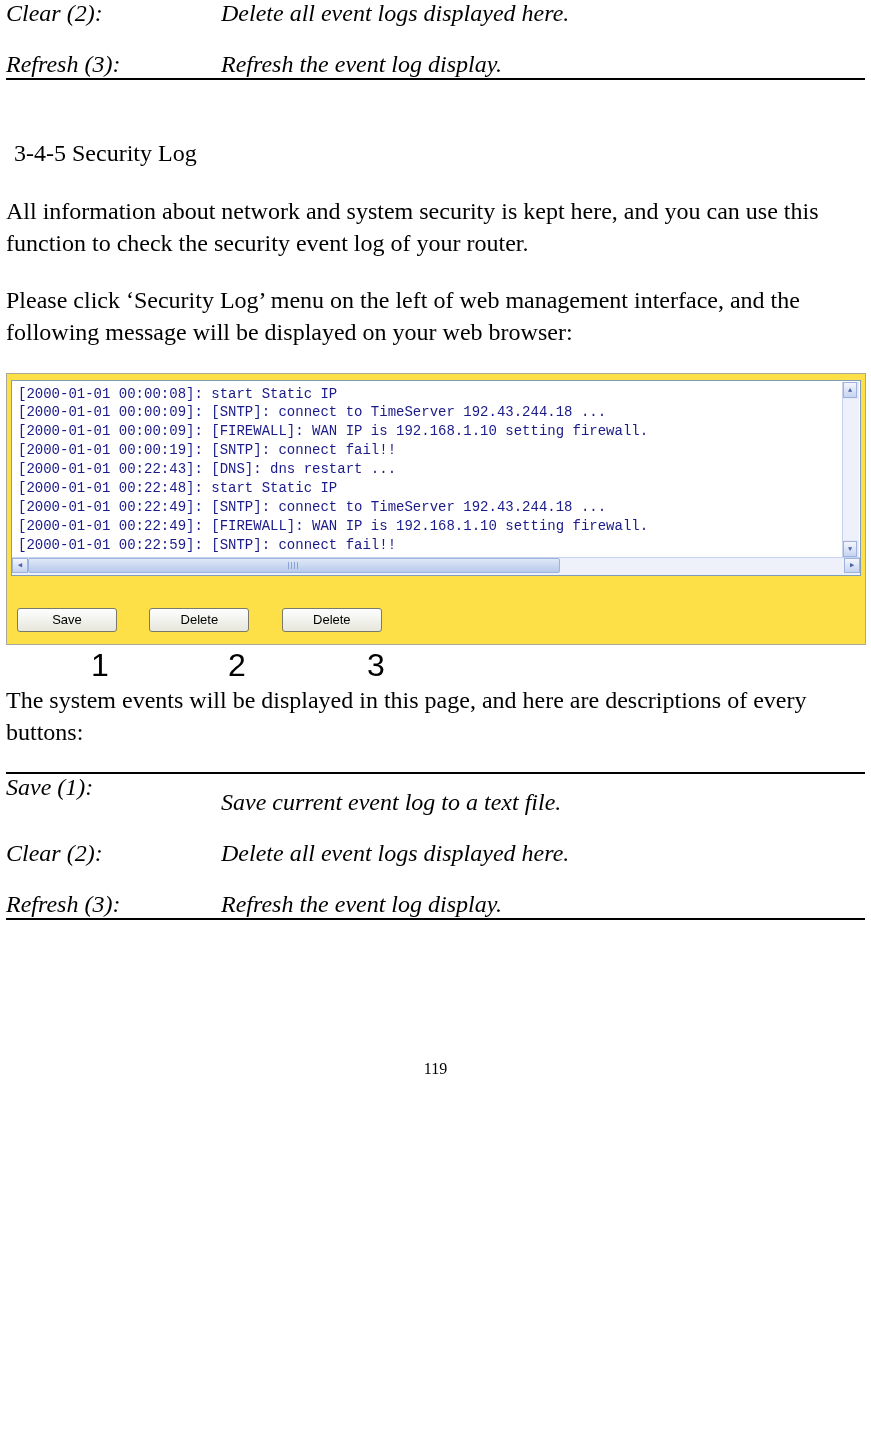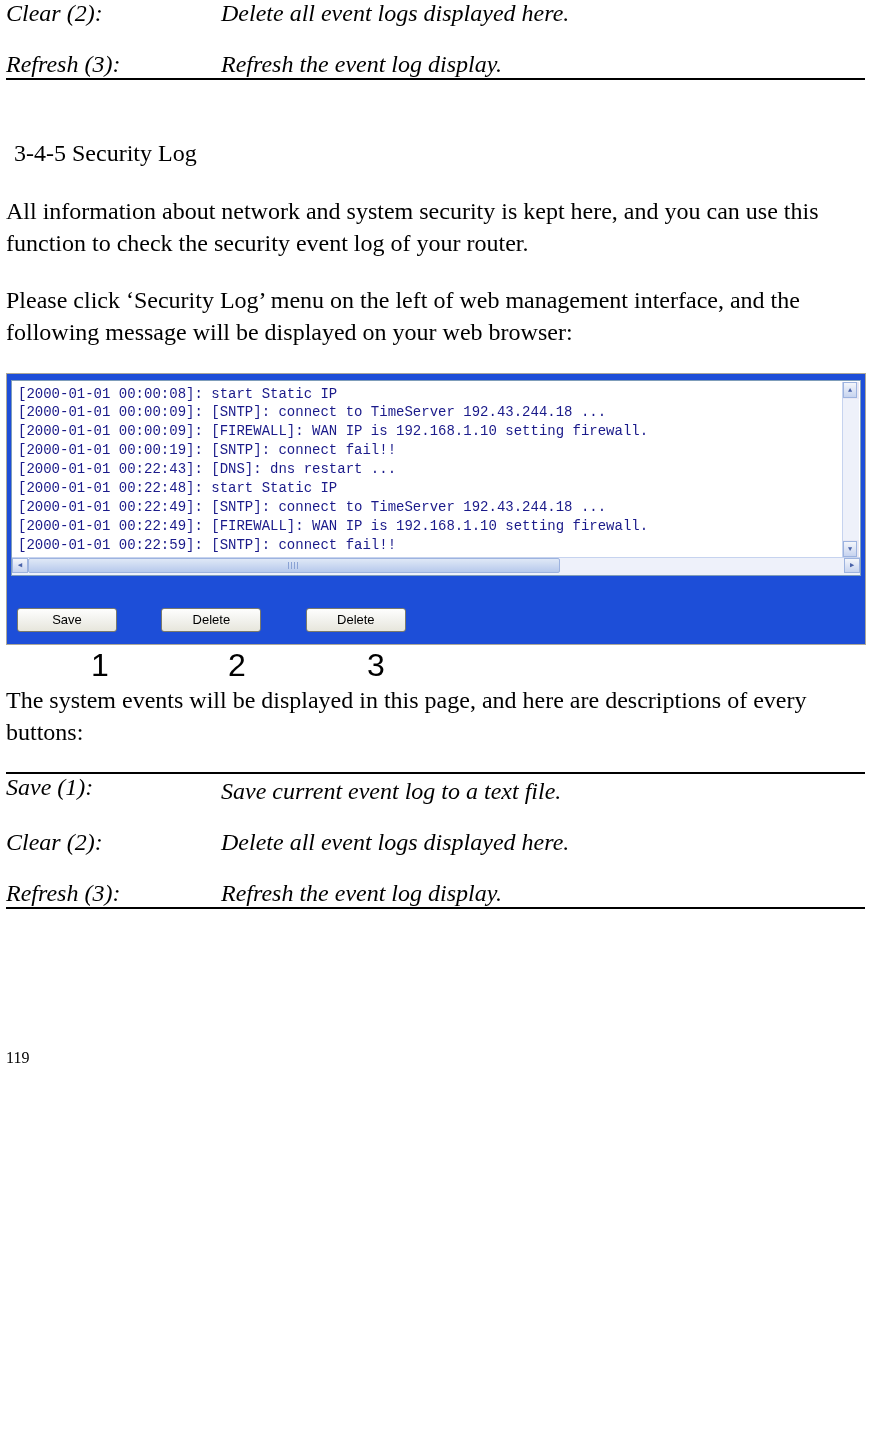--- a/index.html
+++ b/index.html
@@ -17,21 +17,21 @@
   .def-table td { vertical-align: top; padding: 0; }
   .def-table td.term { width: 215px; }
   .def-row-spacer td { height: 24px; }
   .hr-bot { border-bottom: 2px solid #000; margin-top: 29px; }
   .hr-top { border-top: 2px solid #000; }
   .section-gap { height: 60px; }
   p { margin: 0 0 24px 0; line-height: 1.35; }
   h2 { font-size: 24px; font-weight: normal; margin: 0 0 28px 8px; }
   .screenshot {
     width: 860px;
-    background: #1d4ed8;
+    background: #fde047;
     border: 1px solid #aca899;
     padding: 6px 4px 12px 4px;
     box-sizing: border-box;
     font-family: "Courier New", monospace;
     font-size: 14px;
     color: #1a1a8a;
     margin-top: 6px;
   }
   .log-box {
     background: #fff;
@@ -109,34 +109,34 @@
     min-width: 100px;
     height: 24px;
     font-family: Arial, sans-serif;
     font-size: 13px;
     color: #000;
     background: linear-gradient(#fefefe 0%,#f3f3ef 45%,#e7e6dc 100%);
     border: 1px solid #7a7a6b;
     border-radius: 3px;
     text-align: center;
     padding: 0 8px;
-    margin-right: 36px;
+    margin-right: 24px;
     line-height: 22px;
     box-sizing: border-box;
   }
   .btnrow { margin-top: 32px; margin-left: 6px; }
   .annot-row {
     font-family: Arial, sans-serif;
     font-size: 32px;
     font-weight: normal;
     margin-top: 2px;
     padding-left: 0;
   }
   .annot-row span { display: inline-block; text-align: center; }
-  .page-num { font-family: "Times New Roman", serif; font-size: 16px; margin-top: 140px; }
+  .page-num { text-align: center; font-family: "Times New Roman", serif; font-size: 16px; margin-top: 140px; }
 </style>
 </head>
 <body>
 
 <table class="def-table italic">
   <tbody>
       <tr>
     <td class="term">Clear (2):</td>
     <td>Delete all event logs displayed here.</td>
   </tr>
@@ -195,21 +195,21 @@
   <span style="width:112px;margin-left:16px;">2</span>
   <span style="width:112px;margin-left:18px;">3</span>
 </div>
 
 <p style="">The system events will be displayed in this page, and here are descriptions of every buttons:</p>
 
 <table class="def-table italic hr-top">
   <tbody>
       <tr>
     <td class="term" style="">Save (1):</td>
-    <td style="padding-top:4px;">Save current event log to a text file.</td>
+    <td style="padding-top:15px;">Save current event log to a text file.</td>
   </tr>
   <tr class="def-row-spacer">
         <td></td>
         <td></td>
       </tr>
   <tr>
     <td class="term">Clear (2):</td>
     <td>Delete all event logs displayed here.</td>
   </tr>
   <tr class="def-row-spacer">

